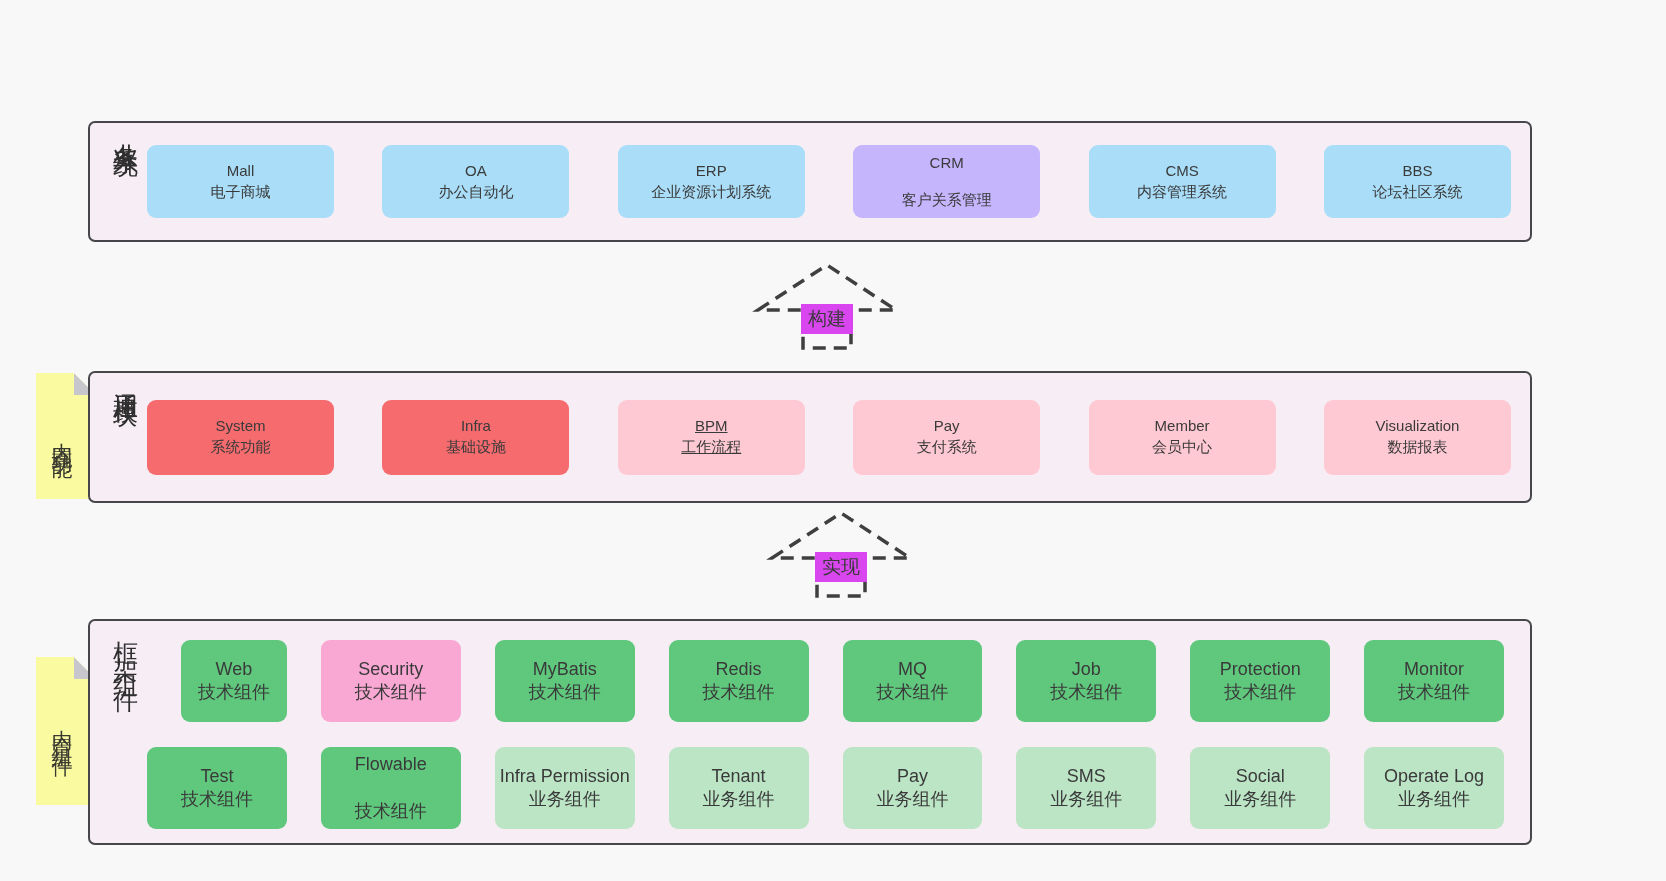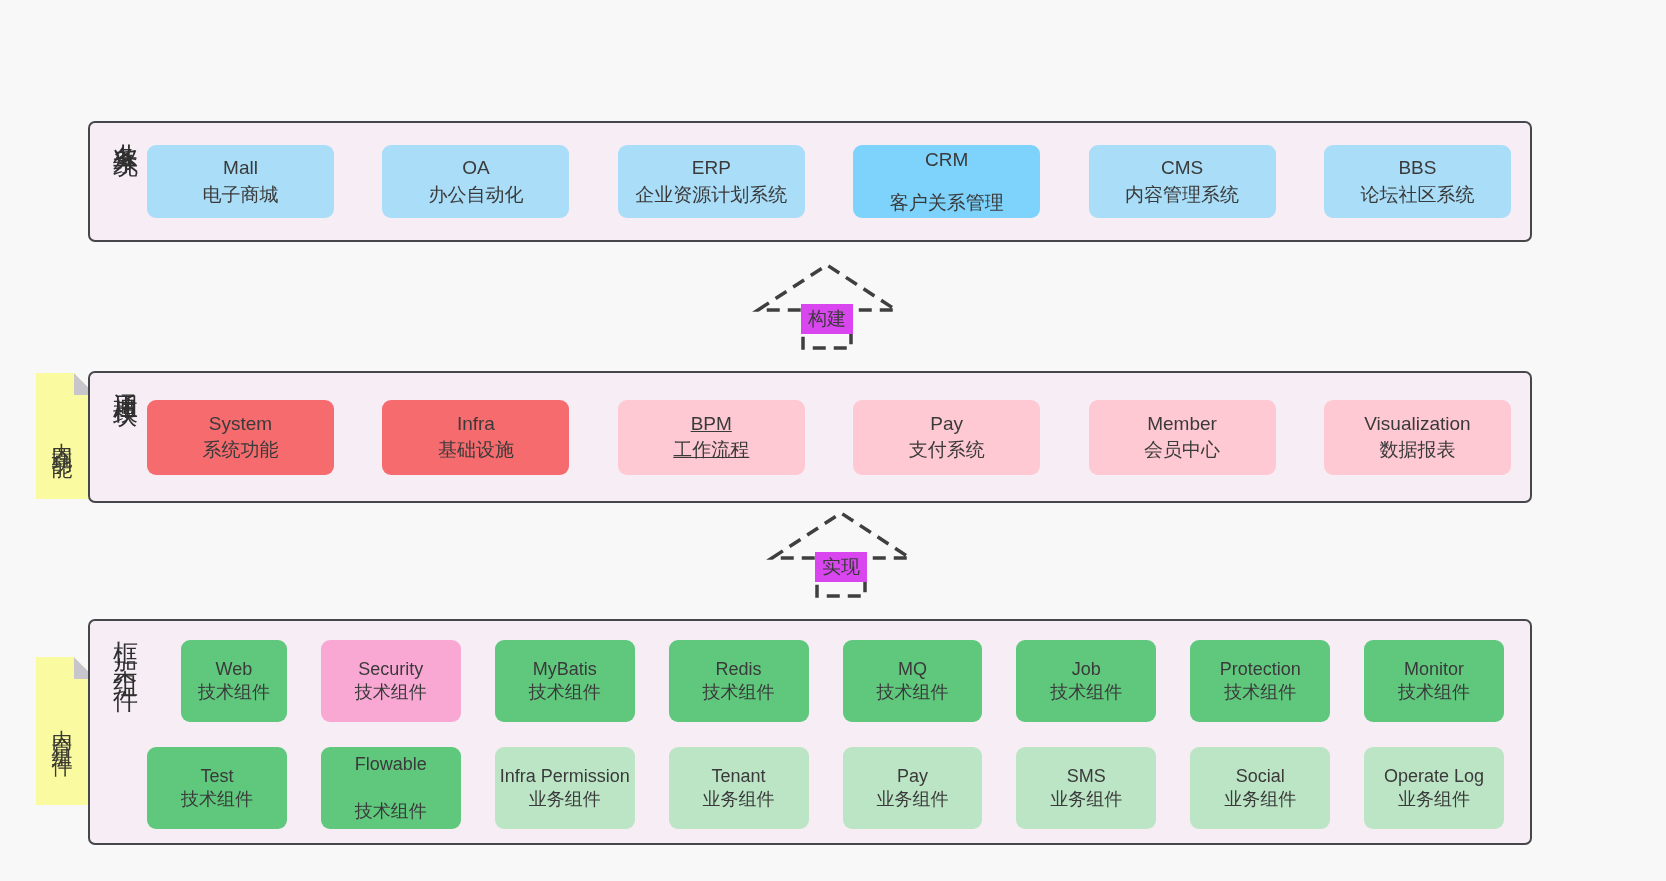--- a/index.html
+++ b/index.html
@@ -13,21 +13,21 @@
 
   .panel-label{position:absolute;left:20px;top:0;bottom:0;display:flex;align-items:center;
     writing-mode:vertical-rl;text-orientation:upright;font-size:25px;color:#2f2f2f;letter-spacing:3px;}
   #panel-framework .panel-label{letter-spacing:16px;}
 
   .boxes{position:absolute;left:57px;right:19px;top:0;bottom:0;display:flex;justify-content:space-between;align-items:center;}
   .grid{position:absolute;left:57px;right:26px;top:19px;bottom:20px;display:grid;
     grid-template-columns:repeat(8,1fr);column-gap:34px;row-gap:25px;}
 
   .box{display:flex;flex-direction:column;justify-content:center;align-items:center;text-align:center;
-    border-radius:9px;font-size:19px;line-height:1.38;color:#3a3a3a;}
+    border-radius:9px;font-size:15px;line-height:1.38;color:#3a3a3a;}
   .box.wide{width:187px;height:73px;}
   #panel-common .box.wide{height:75px;}
   .box.small{height:auto;min-height:78px;font-size:18px;line-height:1.28;padding:2px 4px;}
 
   
   .tab{position:absolute;left:36px;width:60px;background:#fafba1;z-index:1;
     display:flex;align-items:center;justify-content:center;
     clip-path:polygon(0 0,calc(100% - 22px) 0,100% 22px,100% 100%,0 100%);}
   .tab .fold{position:absolute;top:0;right:0;width:22px;height:22px;background:#c6c6cc;
     clip-path:polygon(0 0,100% 100%,0 100%);}
@@ -58,21 +58,21 @@
         <div>电子商城</div>
       </div>
       <div class="box wide" style="background: rgb(169, 221, 248);">
         <div>OA</div>
         <div>办公自动化</div>
       </div>
       <div class="box wide" style="background: rgb(169, 221, 248);">
         <div>ERP</div>
         <div>企业资源计划系统</div>
       </div>
-      <div class="box wide" style="background: #7dd3fc; gap: 16px;">
+      <div class="box wide" style="background: #c4b5fd; gap: 16px;">
         <div>CRM</div>
         <div>客户关系管理</div>
       </div>
       <div class="box wide" style="background: rgb(169, 221, 248);">
         <div>CMS</div>
         <div>内容管理系统</div>
       </div>
       <div class="box wide" style="background: rgb(169, 221, 248);">
         <div>BBS</div>
         <div>论坛社区系统</div>

